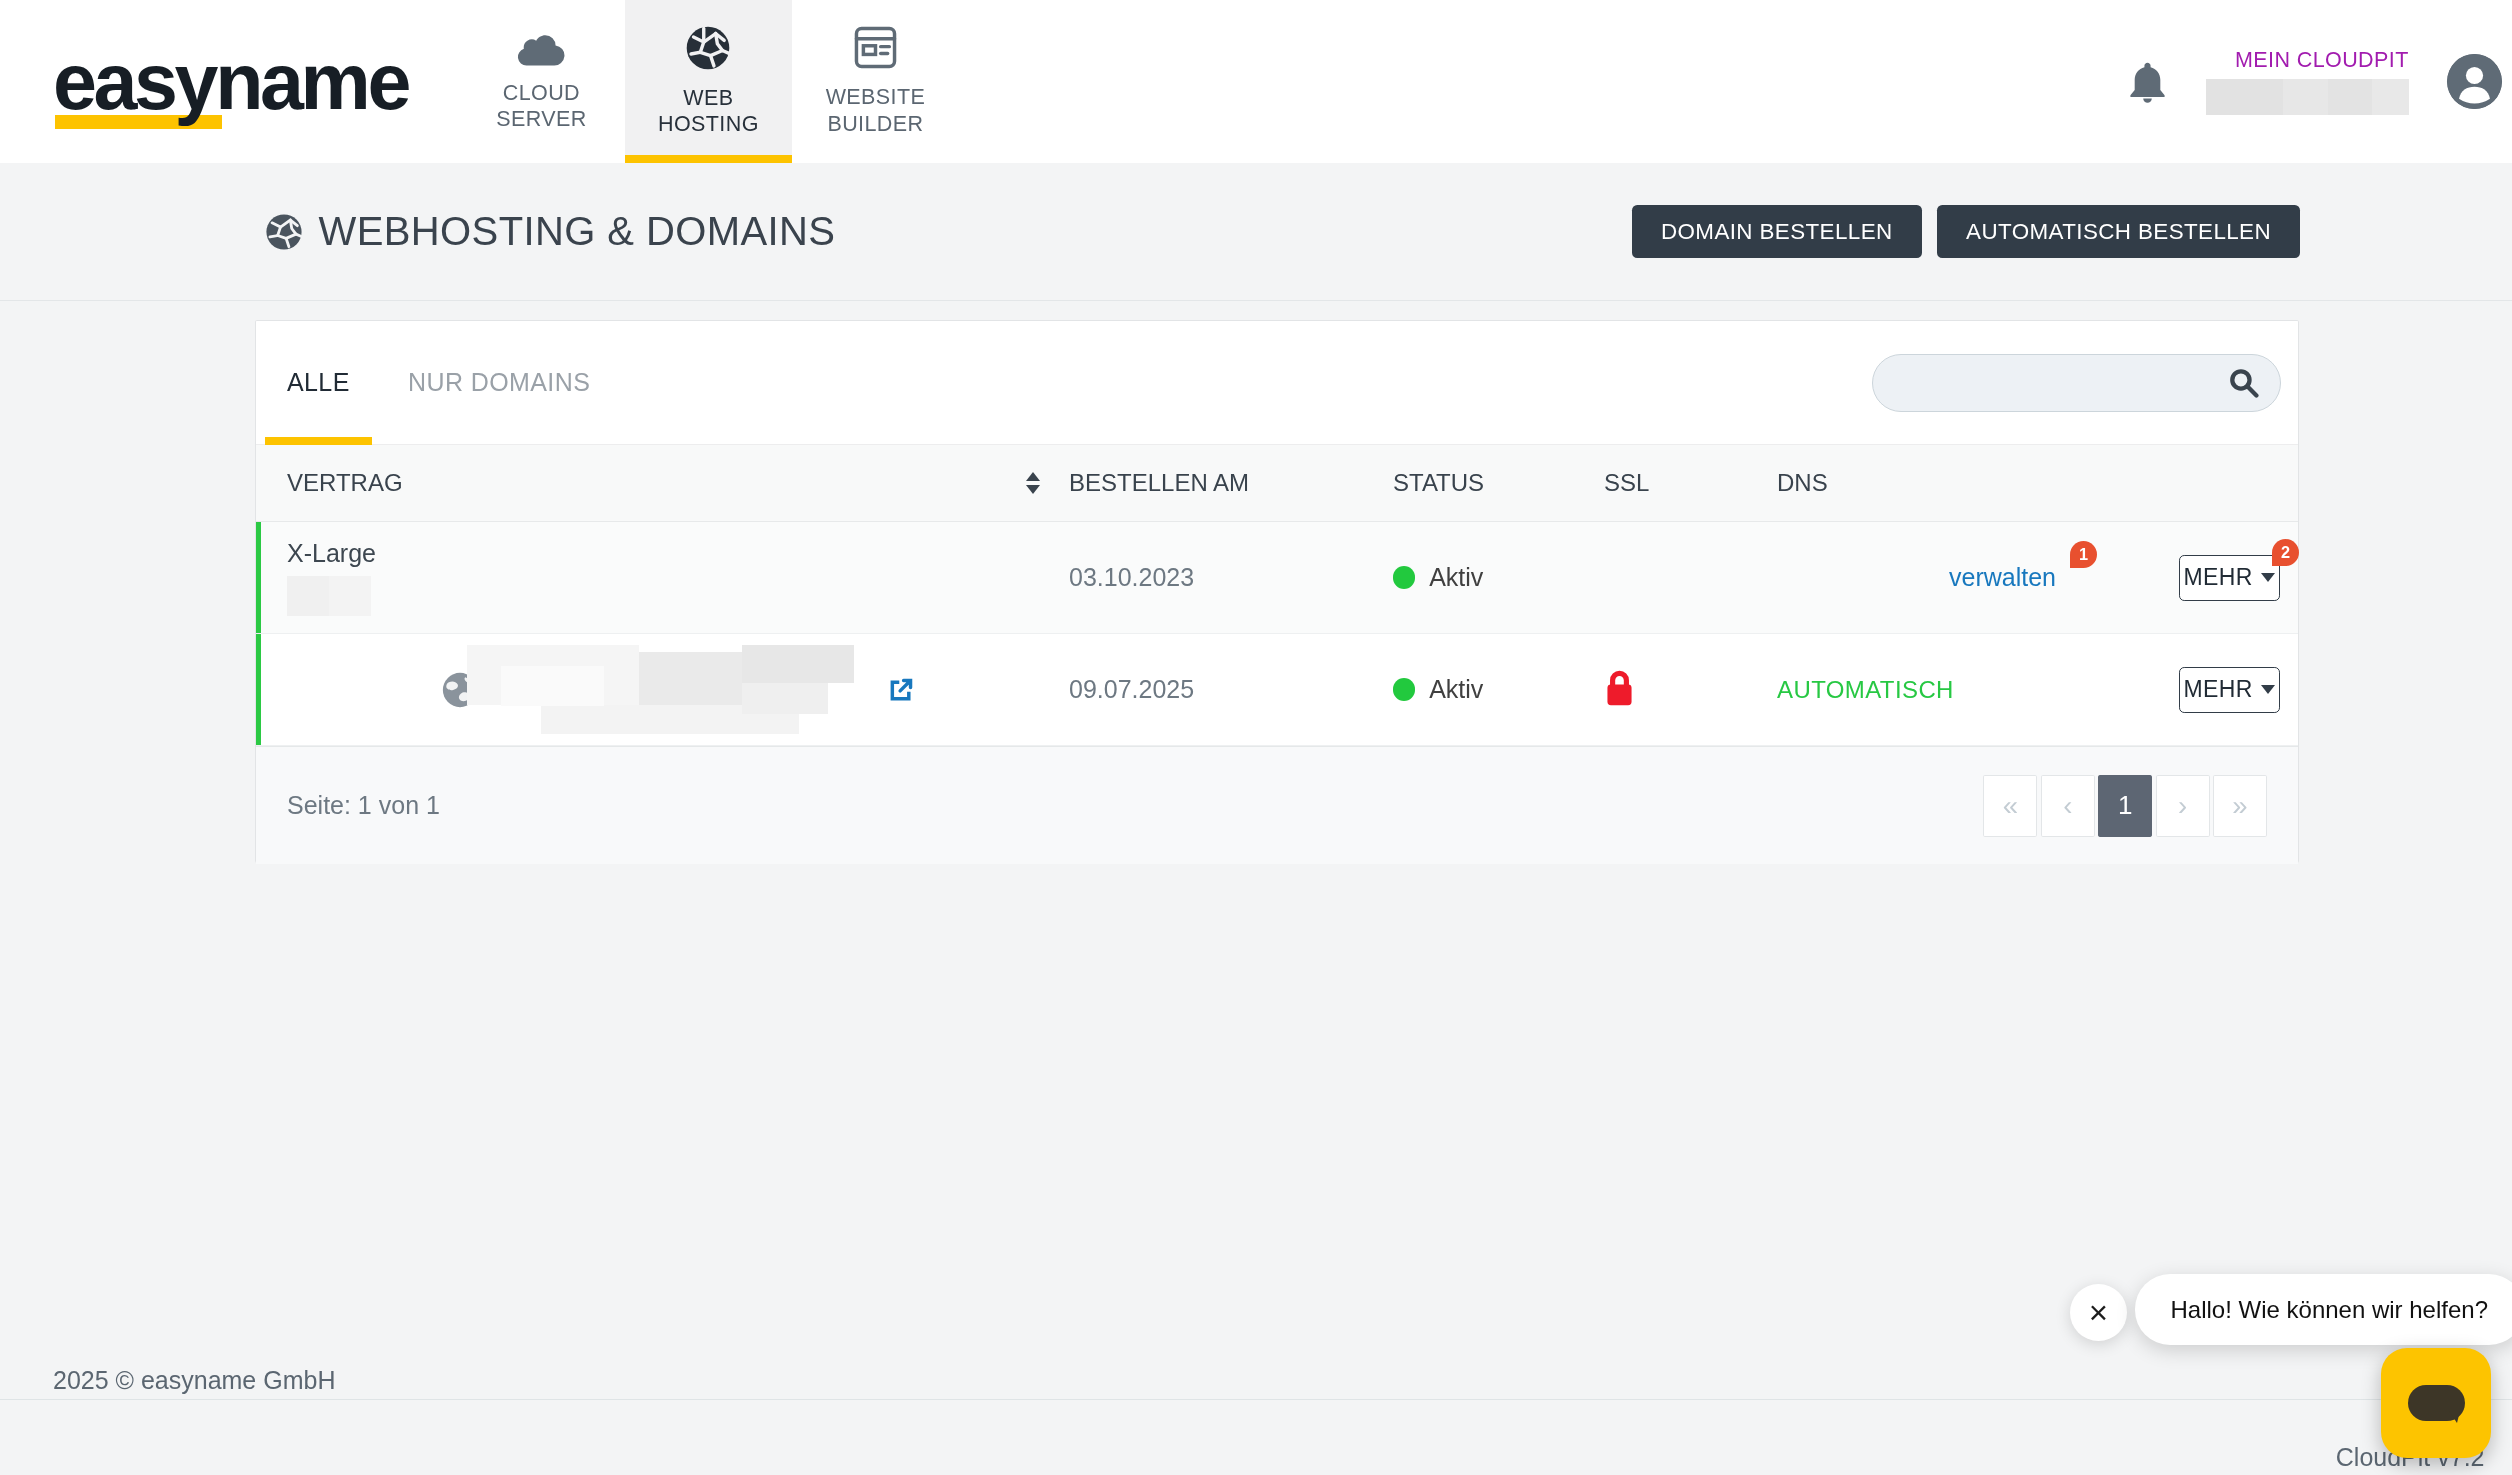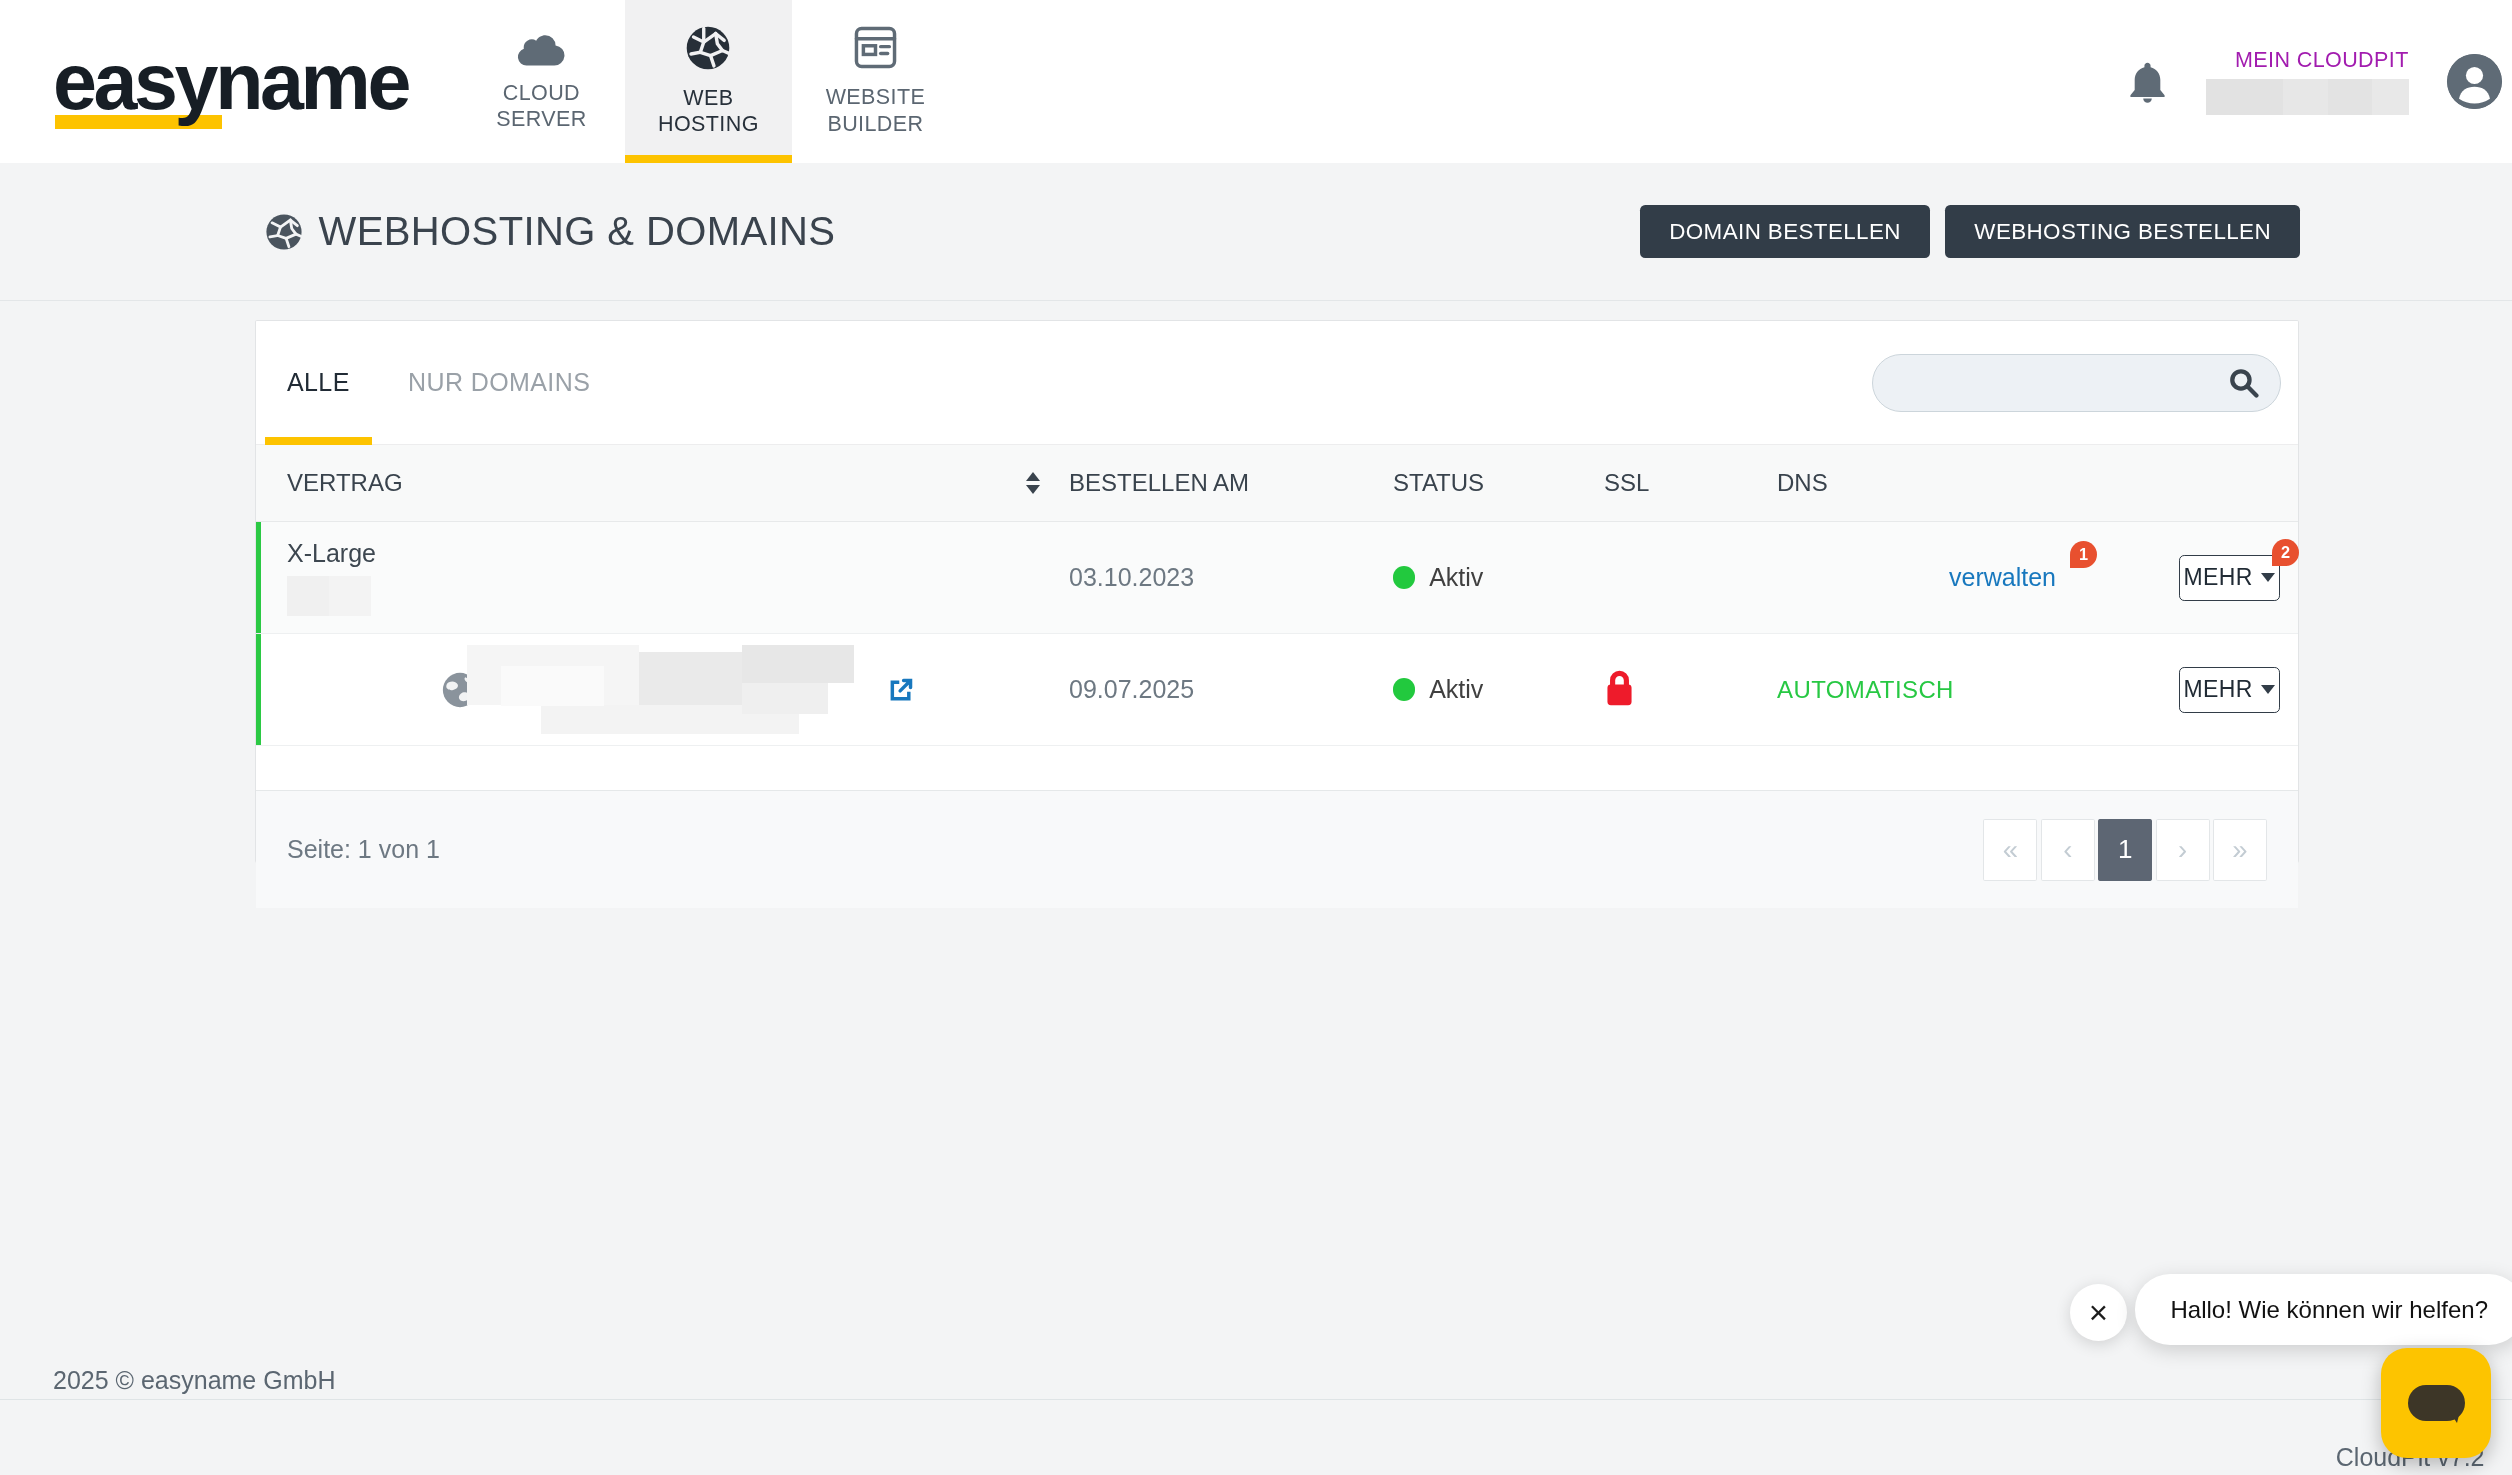--- a/index.html
+++ b/index.html
@@ -164,21 +164,21 @@
     gap:8.6px; cursor:pointer;
   }
   .caret-down {
     width:0; height:0; border-left:7.7px solid transparent;
     border-right:7.7px solid transparent; border-top:9.5px solid #323d48;
   }
   .more-wrap .pin-badge { top:-15.5px; right:-19px; }
 
   .pagerbar {
     height:118px; background:#f8f9fa; border-top:0.9px solid #e5e8e9;
-    display:flex; align-items:center; padding:0 31px;margin-top:44px;
+    display:flex; align-items:center; padding:0 31px;
   }
   .pager-summary { font-size:25px; color:#6d7882; }
   .pager { margin-left:auto; display:flex; gap:3.4px; }
   .page-btn {
     width:54px; height:62px; background:#ffffff; border:0.9px solid #e3e6e8;
     color:#c3ccd3; font-size:27.5px; font-family:inherit; display:flex;
     align-items:center; justify-content:center; cursor:pointer; border-radius:1.7px;
   }
   .page-btn.current { background:#5d6673; border-color:#5d6673; color:#ffffff; font-size:26px; }
 
@@ -292,21 +292,21 @@
         <path d="M22 20 L36 10 L46 18"></path>
         <path d="M18 32 L30 36 L34 48"></path>
         <path d="M30 36 L44 30 L51 33"></path>
         <path d="M36 10 L38 22 L44 30"></path>
       </g>
     </svg>
     <h1 class="page-title">WEBHOSTING &amp; DOMAINS</h1>
   </div>
   <div class="title-actions">
     <button class="btn-dark">DOMAIN BESTELLEN</button>
-    <button class="btn-dark">WEBHOSTING BESTELLEN</button>
+    <button class="btn-dark">AUTOMATISCH BESTELLEN</button>
   </div>
 </div>
 
 <div class="card">
 
   <div class="tabsbar">
     <div class="tab active">
       <span>ALLE</span>
     </div>
     <div class="tab">

